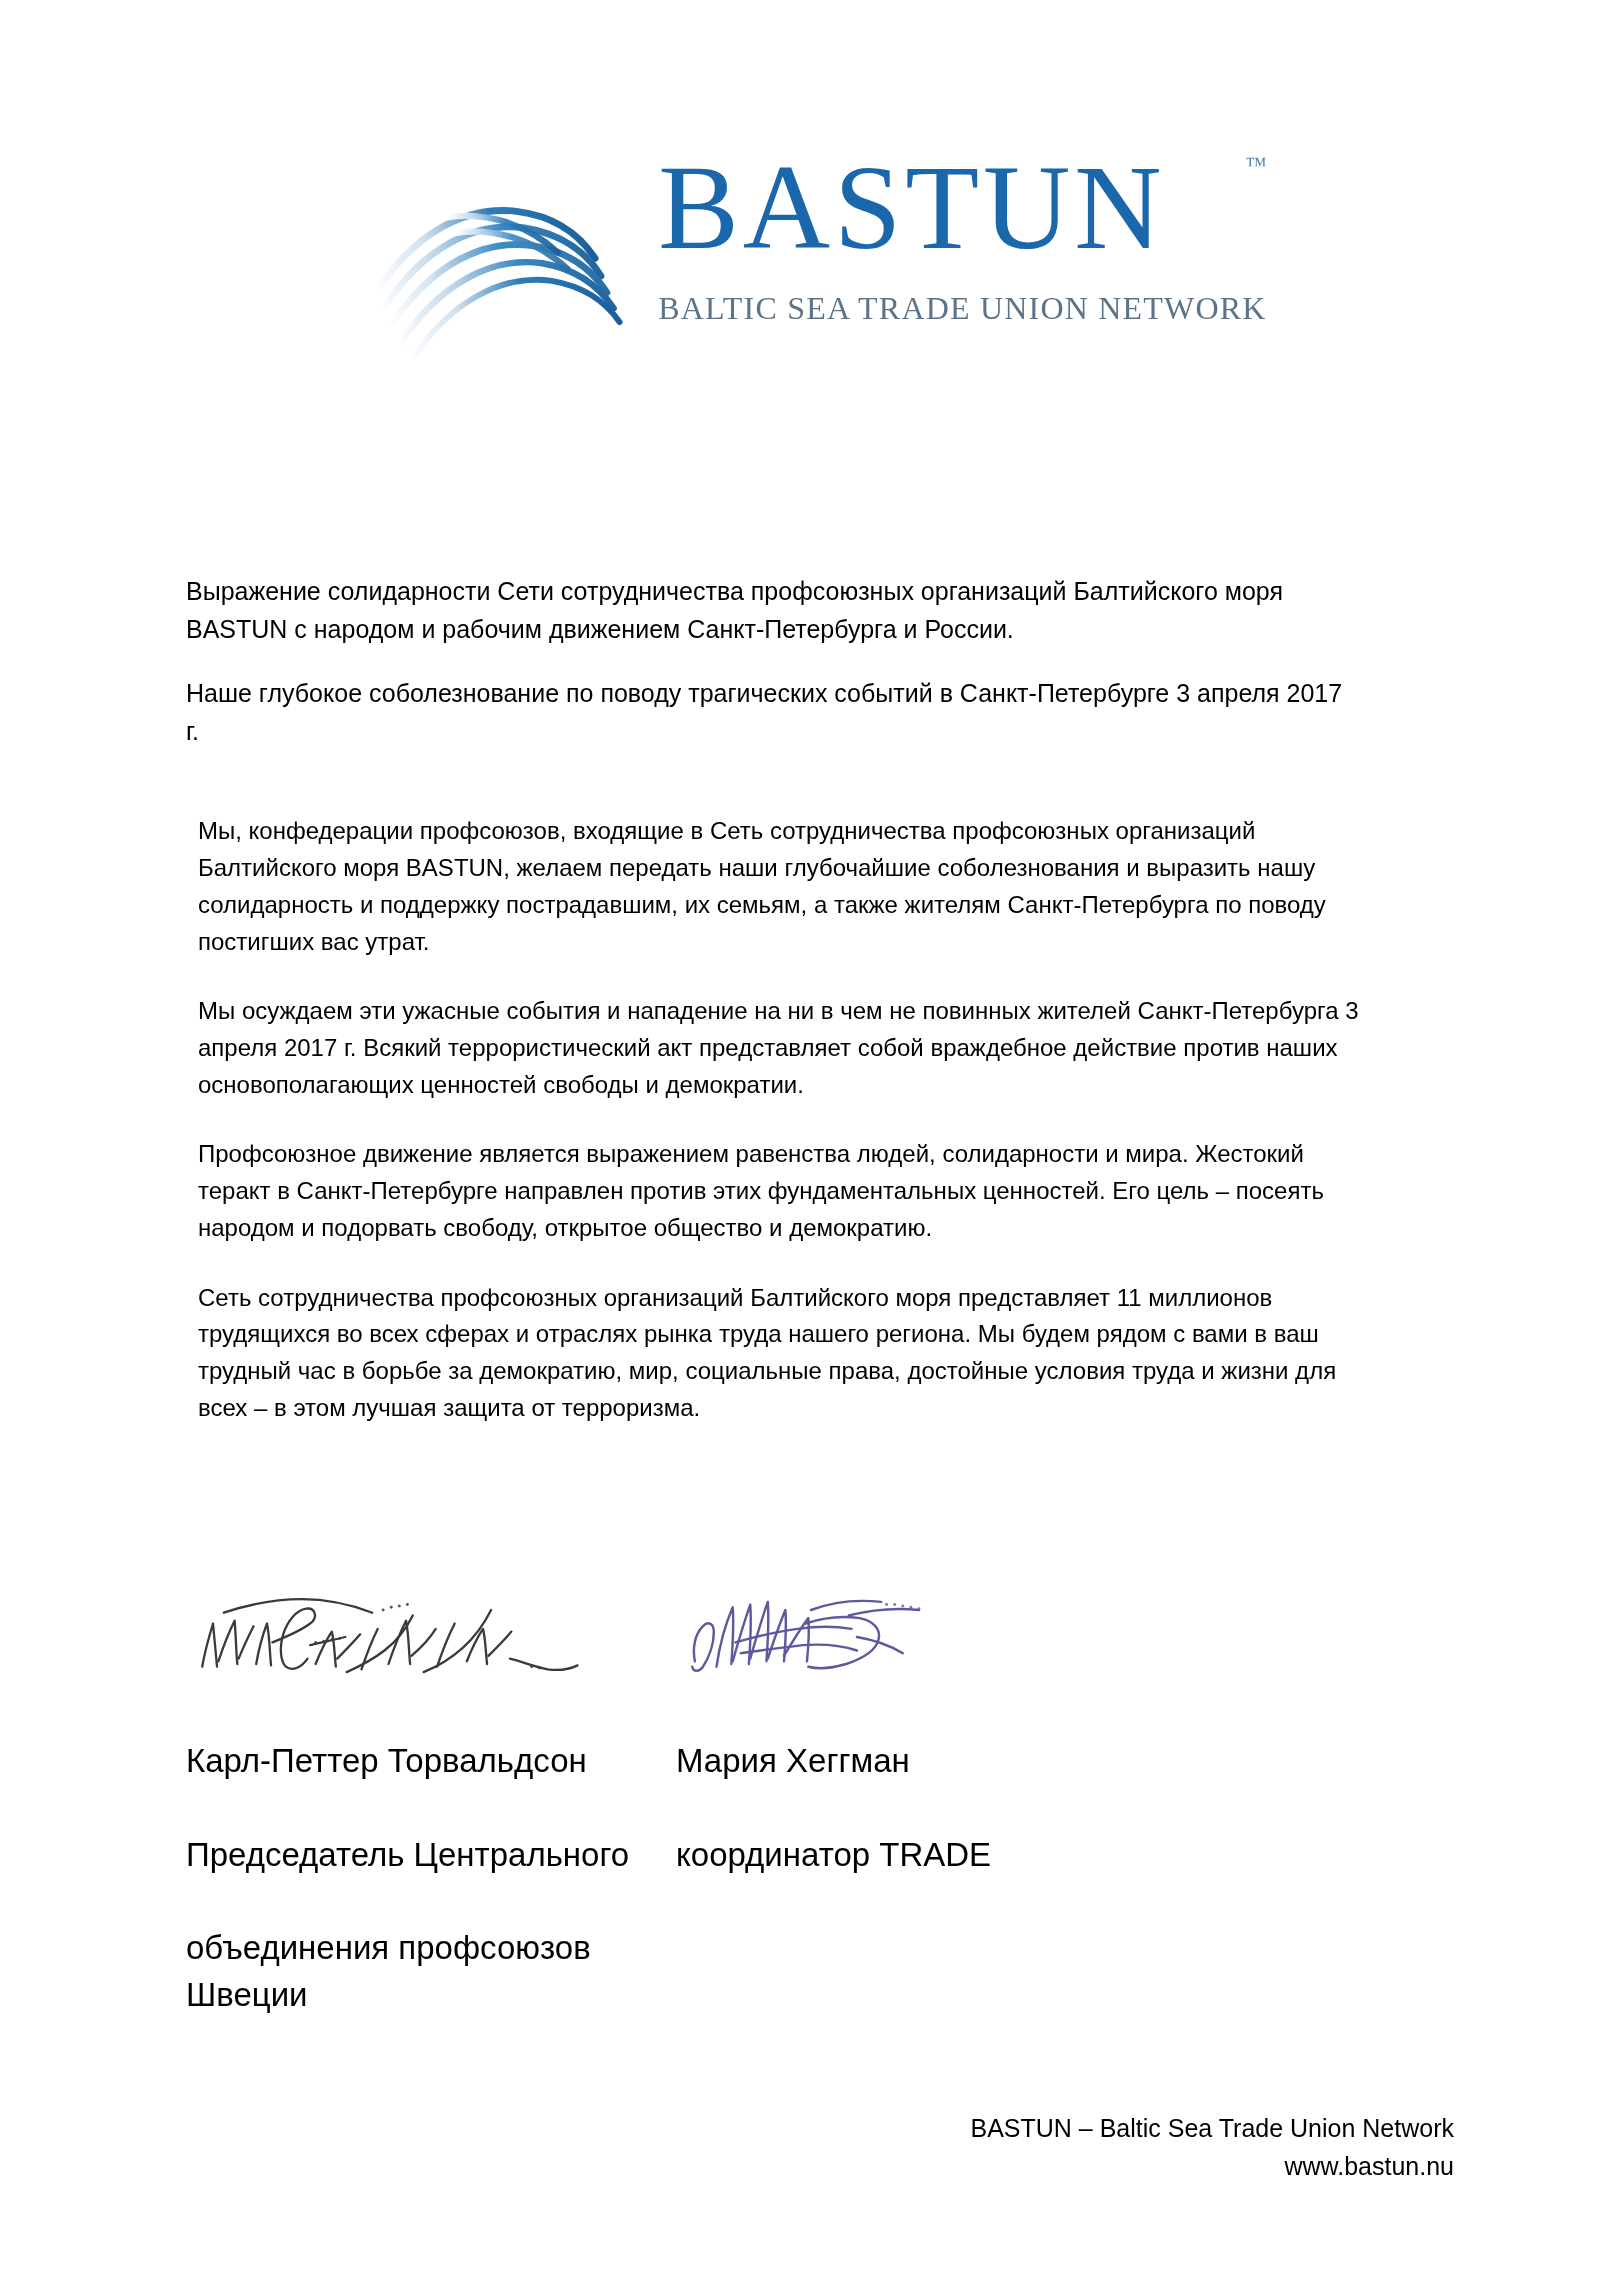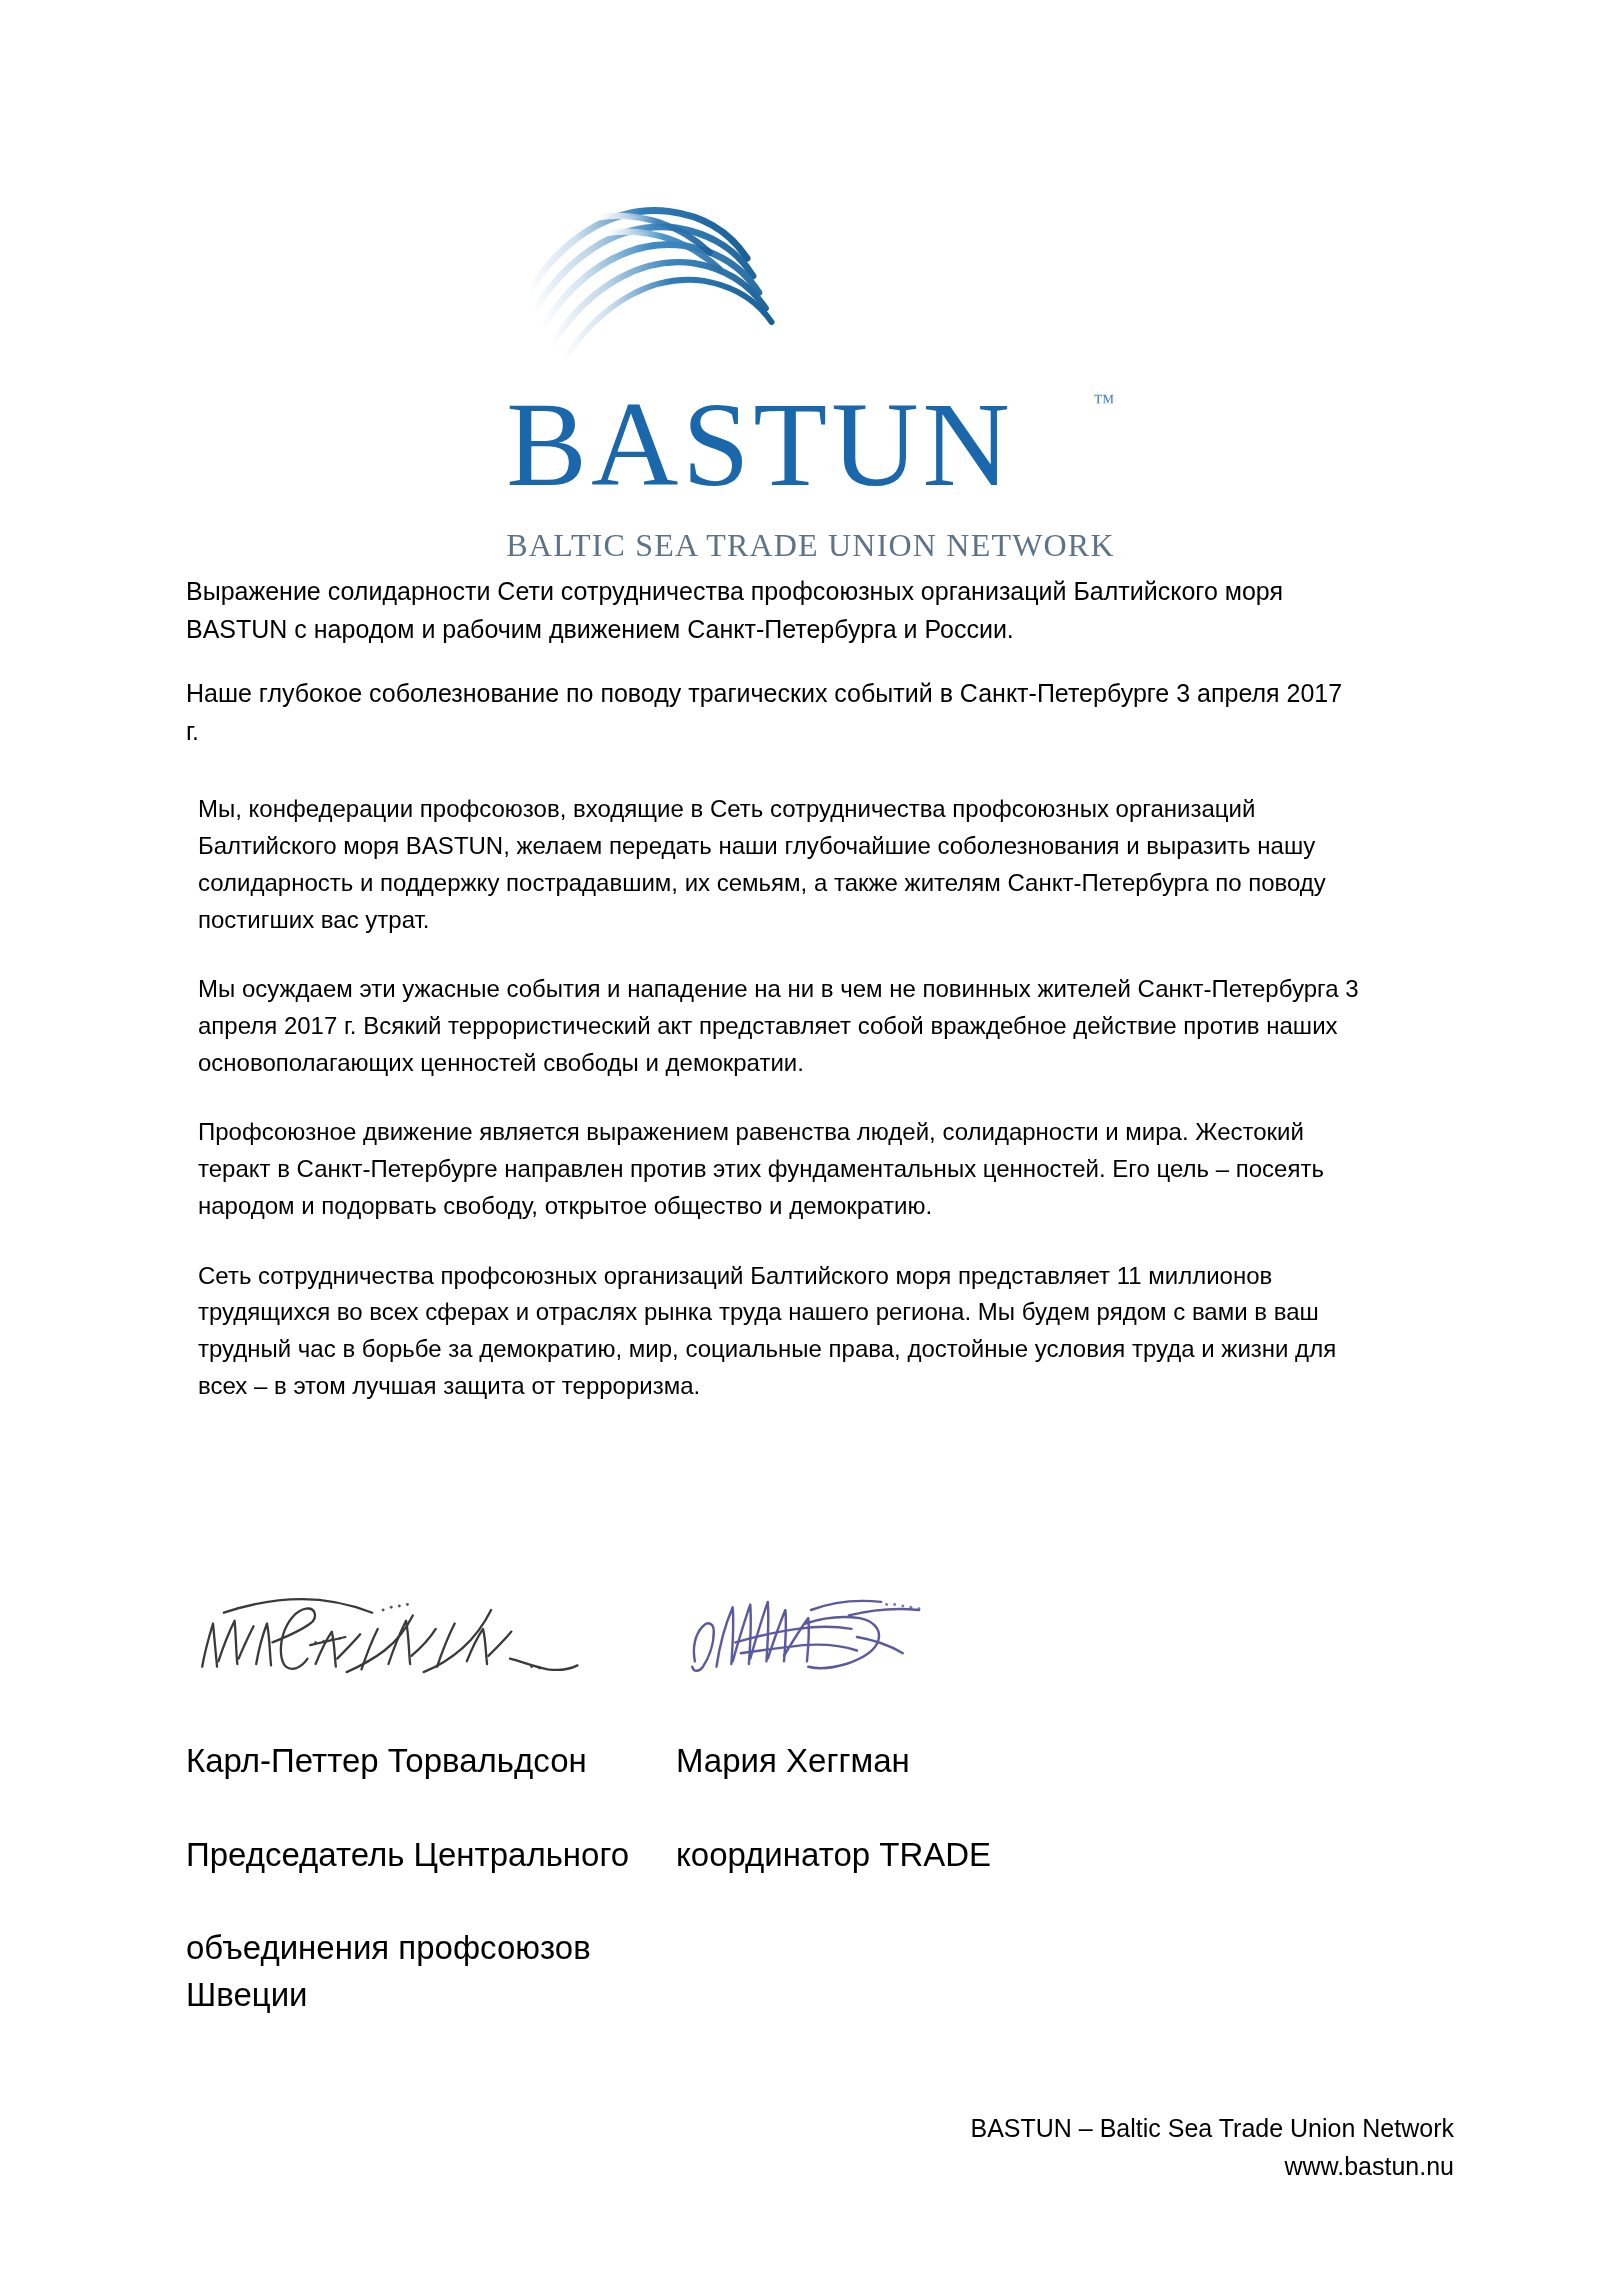--- a/index.html
+++ b/index.html
@@ -28,21 +28,21 @@
     position: absolute;
     left: 0;
     top: 147px;
     width: 100%;
     display: flex;
     justify-content: center;
     align-items: flex-start;
   }
   .logo-lockup {
     display: flex;
-    flex-direction: column;
+    flex-direction: row;
     align-items: flex-start;
     gap: 9.8px;
   }
   .logo-mark {
     width: 294px;
     height: 196px;
     flex: 0 0 auto;
     margin-top: 31px;
   }
   .logo-text-block {
@@ -94,21 +94,21 @@
     padding-right: 21.6px;
   }
   .lead {
     font-weight: normal;
     font-size: 25px;
     line-height: 1.5;
     margin: 0 0 27.4px 0;
     max-width: 1166px;
   }
   .lead.second {
-    margin-bottom: 41px;
+    margin-bottom: 63px;
   }
   p.body-par {
     font-size: 24px;
     line-height: 1.53;
     margin: 0 0 33px 12px;
     max-width: 1166px;
   }
 
   
   .signatures {

